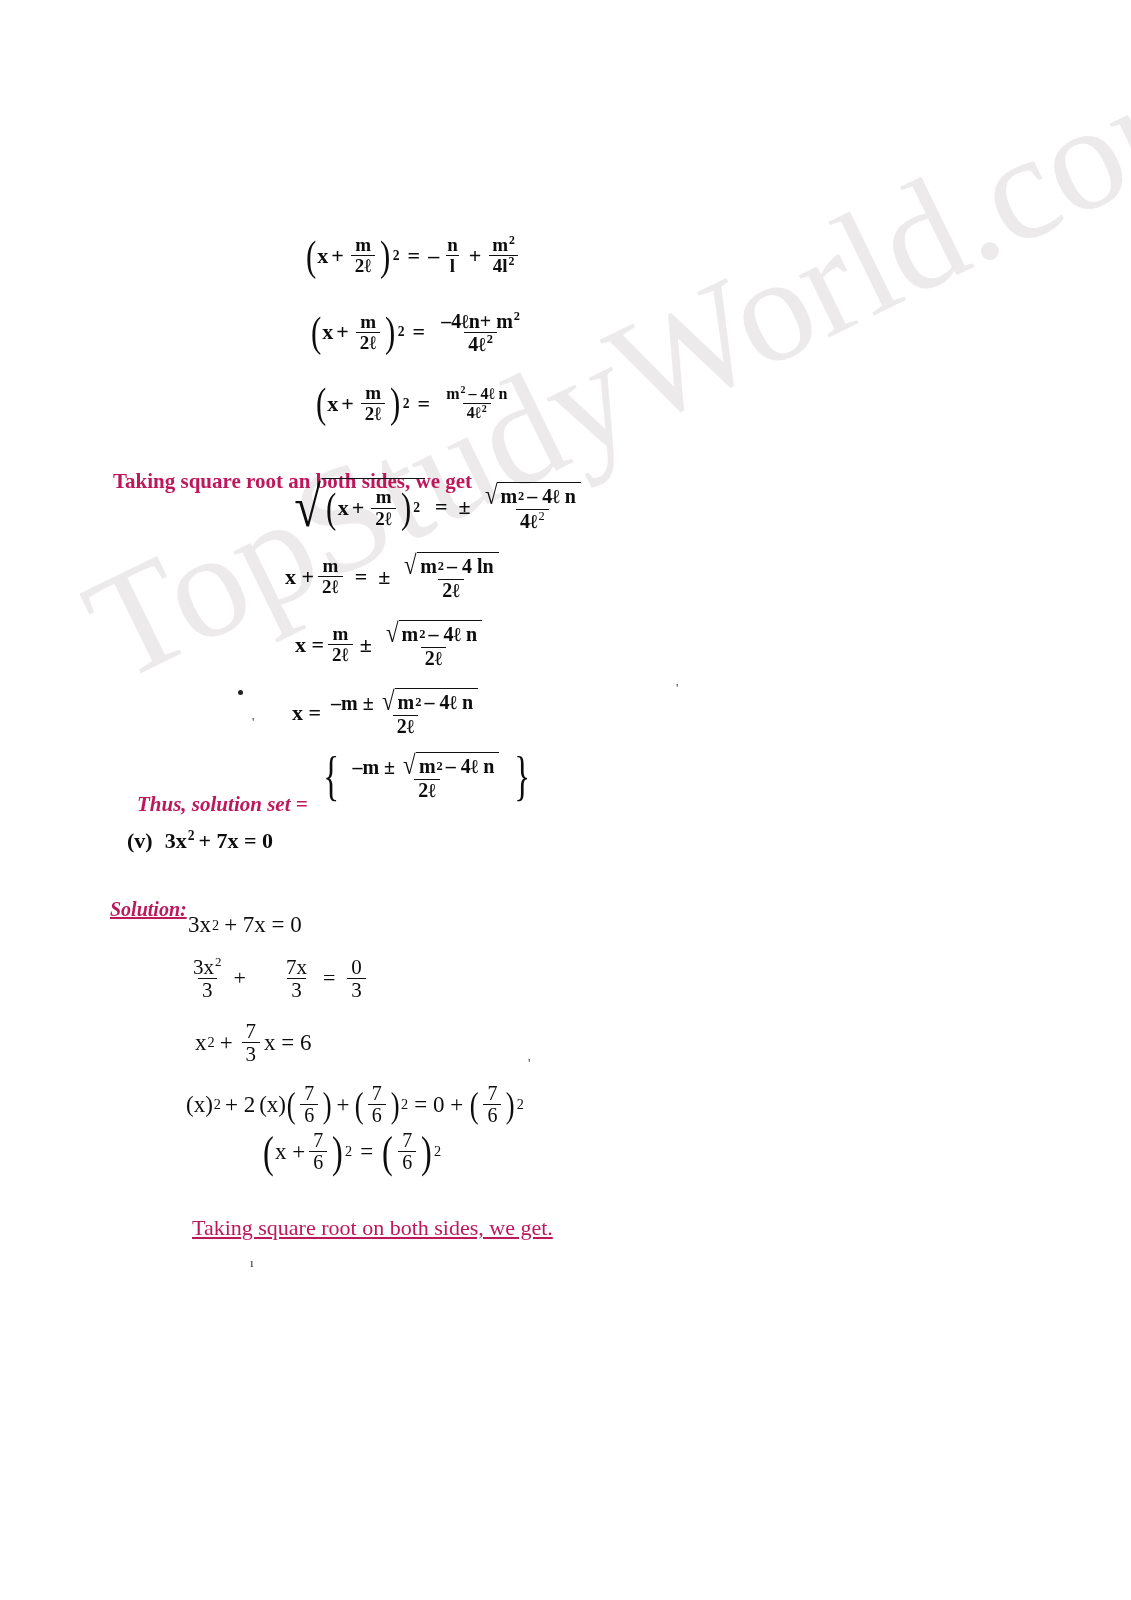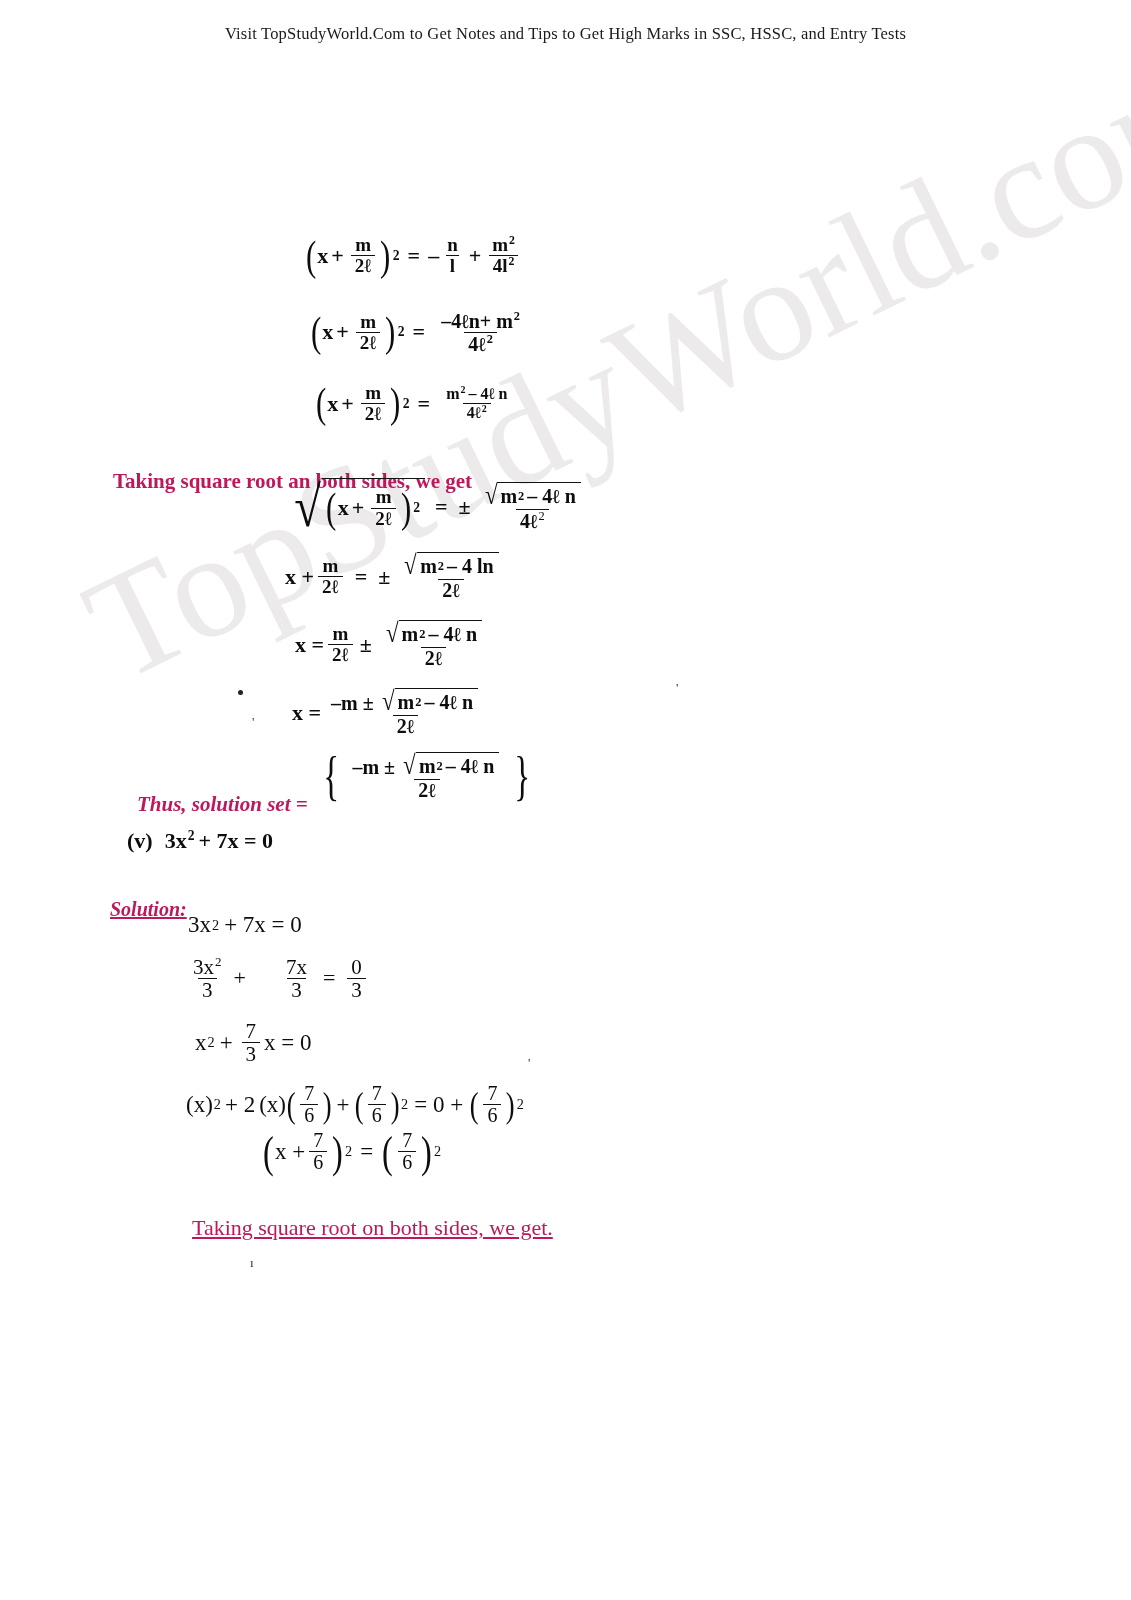--- a/index.html
+++ b/index.html
@@ -141,21 +141,20 @@
   }
 
   .dot { position: absolute; background: #222; border-radius: 50%; }
   .tick { position: absolute; color: #333; font-size: 13px; }
 </style>
 </head>
 <body>
 
 <div class="page">
 
-  <div class="header">Visit TopStudyWorld.Com to Get Notes and Tips to Get High Marks in SSC, HSSC, and Entry Tests</div>
 
   <div class="watermark">
     <span>TopStudyWorld.com</span>
   </div>
 
   <div class="math" style="left:305px; top:235px; font-size:22px;">
     <span class="paren">(</span>
     <span>x</span>
     <span style="margin:0 3px;">+</span>
     <span class="frac" style="font-size:19px;">
@@ -365,21 +364,21 @@
   </div>
 
   <div class="math light" style="left:195px; top:1020px; font-size:23px;">
     <span>x</span>
       <sup class="exp" style="font-weight:normal;">2</sup>
     <span style="margin:0 5px;">+</span>
     <span class="frac" style="font-size:21px;">
       <span class="num">7</span>
       <span class="den">3</span>
     </span>
-    <span>x = 0</span>
+    <span>x = 6</span>
   </div>
 
   <div class="math light" style="left:186px; top:1083px; font-size:23px;">
     <span>(x)</span>
       <sup class="exp" style="font-weight:normal;">2</sup>
     <span style="margin:0 4px;">+ 2</span>
     <span>(x)</span>
     <span class="paren small">(</span>
     <span class="frac" style="font-size:20px;">
       <span class="num">7</span>

